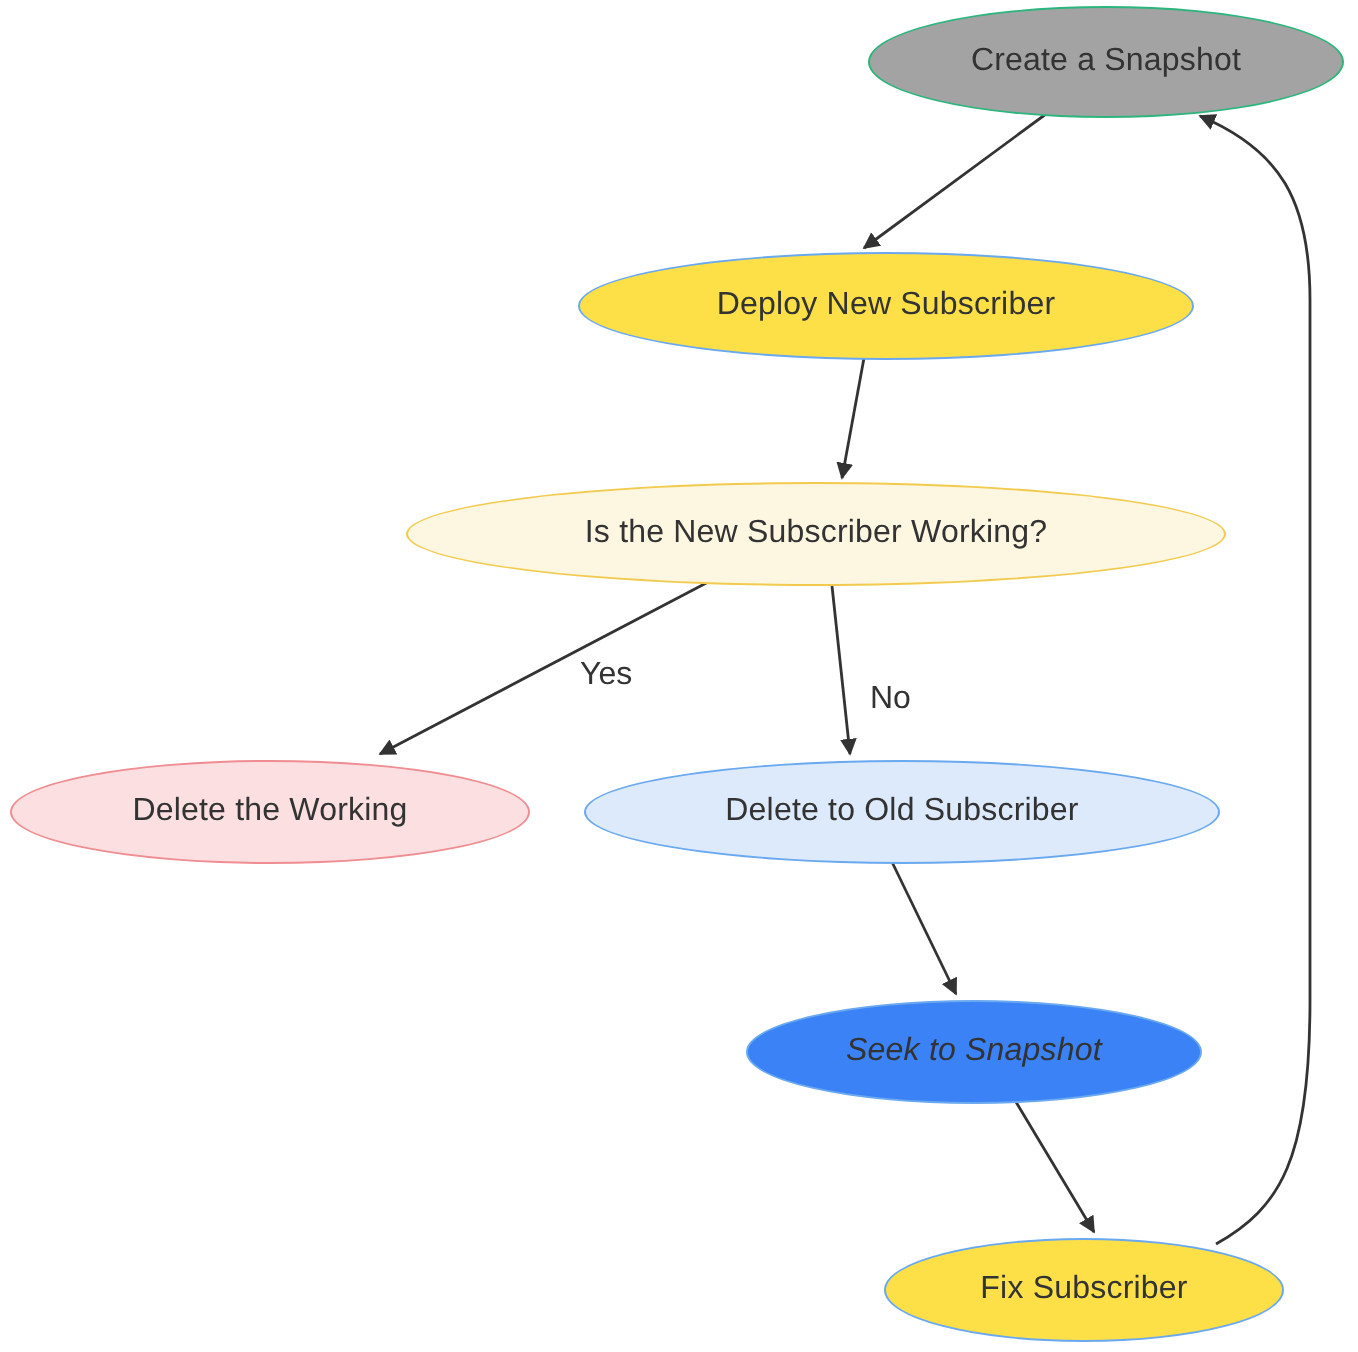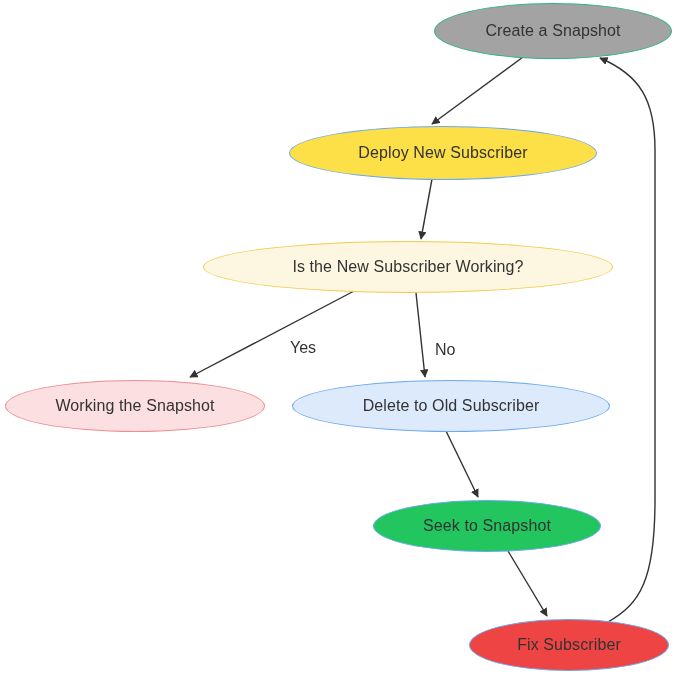--- a/index.html
+++ b/index.html
@@ -89,32 +89,32 @@
 
   <div class="node" style="left:289px; top:126px; width:308px; height:54px; background:#fde047; border-color:#6aa9ef;">
     <span class="node-label">Deploy New Subscriber</span>
   </div>
 
   <div class="node" style="left:203px; top:241px; width:410px; height:52px; background:#fdf6e0; border-color:#f2cb4e;">
     <span class="node-label">Is the New Subscriber Working?</span>
   </div>
 
   <div class="node" style="left:5px; top:380px; width:260px; height:52px; background:#fcdfe0; border-color:#ef8d92;">
-    <span class="node-label">Working the Snapshot</span>
+    <span class="node-label">Delete the Working</span>
   </div>
 
   <div class="node" style="left:292px; top:380px; width:318px; height:52px; background:#dceafc; border-color:#6aa9ef;">
     <span class="node-label">Delete to Old Subscriber</span>
   </div>
 
-  <div class="node" style="left:373px; top:500px; width:228px; height:52px; background:#22c55e; border-color:#6aa9ef;">
+  <div class="node" style="left:373px; top:500px; width:228px; height:52px; background:#3b82f6; border-color:#6aa9ef;font-style:italic;">
     <span class="node-label">Seek to Snapshot</span>
   </div>
 
-  <div class="node" style="left:469px; top:619px; width:200px; height:52px; background:#ef4444; border-color:#6aa9ef;">
+  <div class="node" style="left:442px; top:619px; width:200px; height:52px; background:#fde047; border-color:#6aa9ef;">
     <span class="node-label">Fix Subscriber</span>
   </div>
 
-  <span class="edge-label" style="left:288px; top:329px;margin-top:10px;">Yes</span>
+  <span class="edge-label" style="left:288px; top:329px;">Yes</span>
 
   <span class="edge-label" style="left:433px; top:329px;margin-top:12px;">No</span>
 
 </div>
 
 </body></html>

